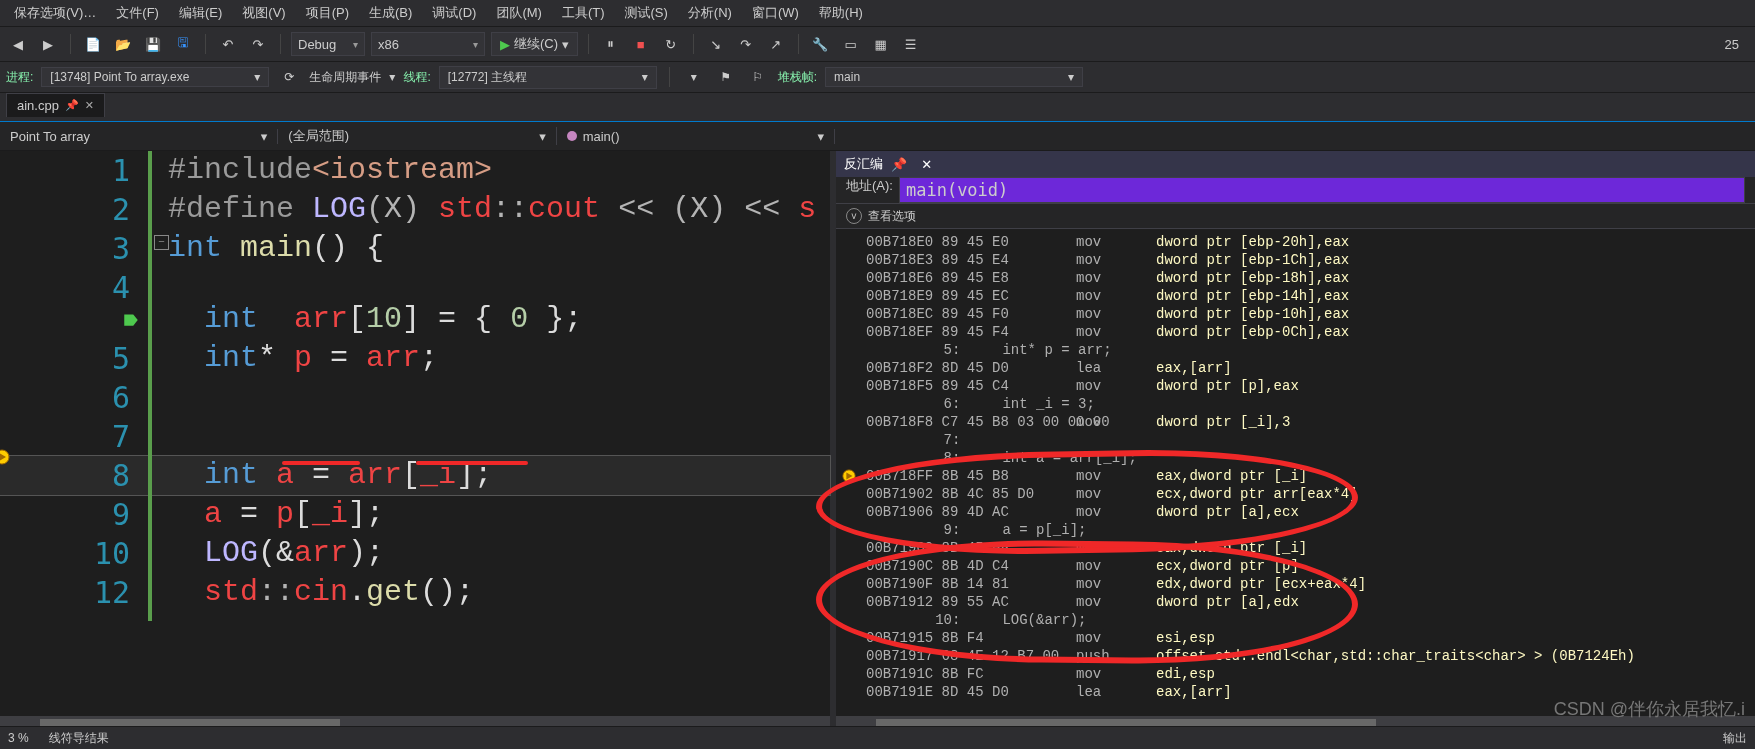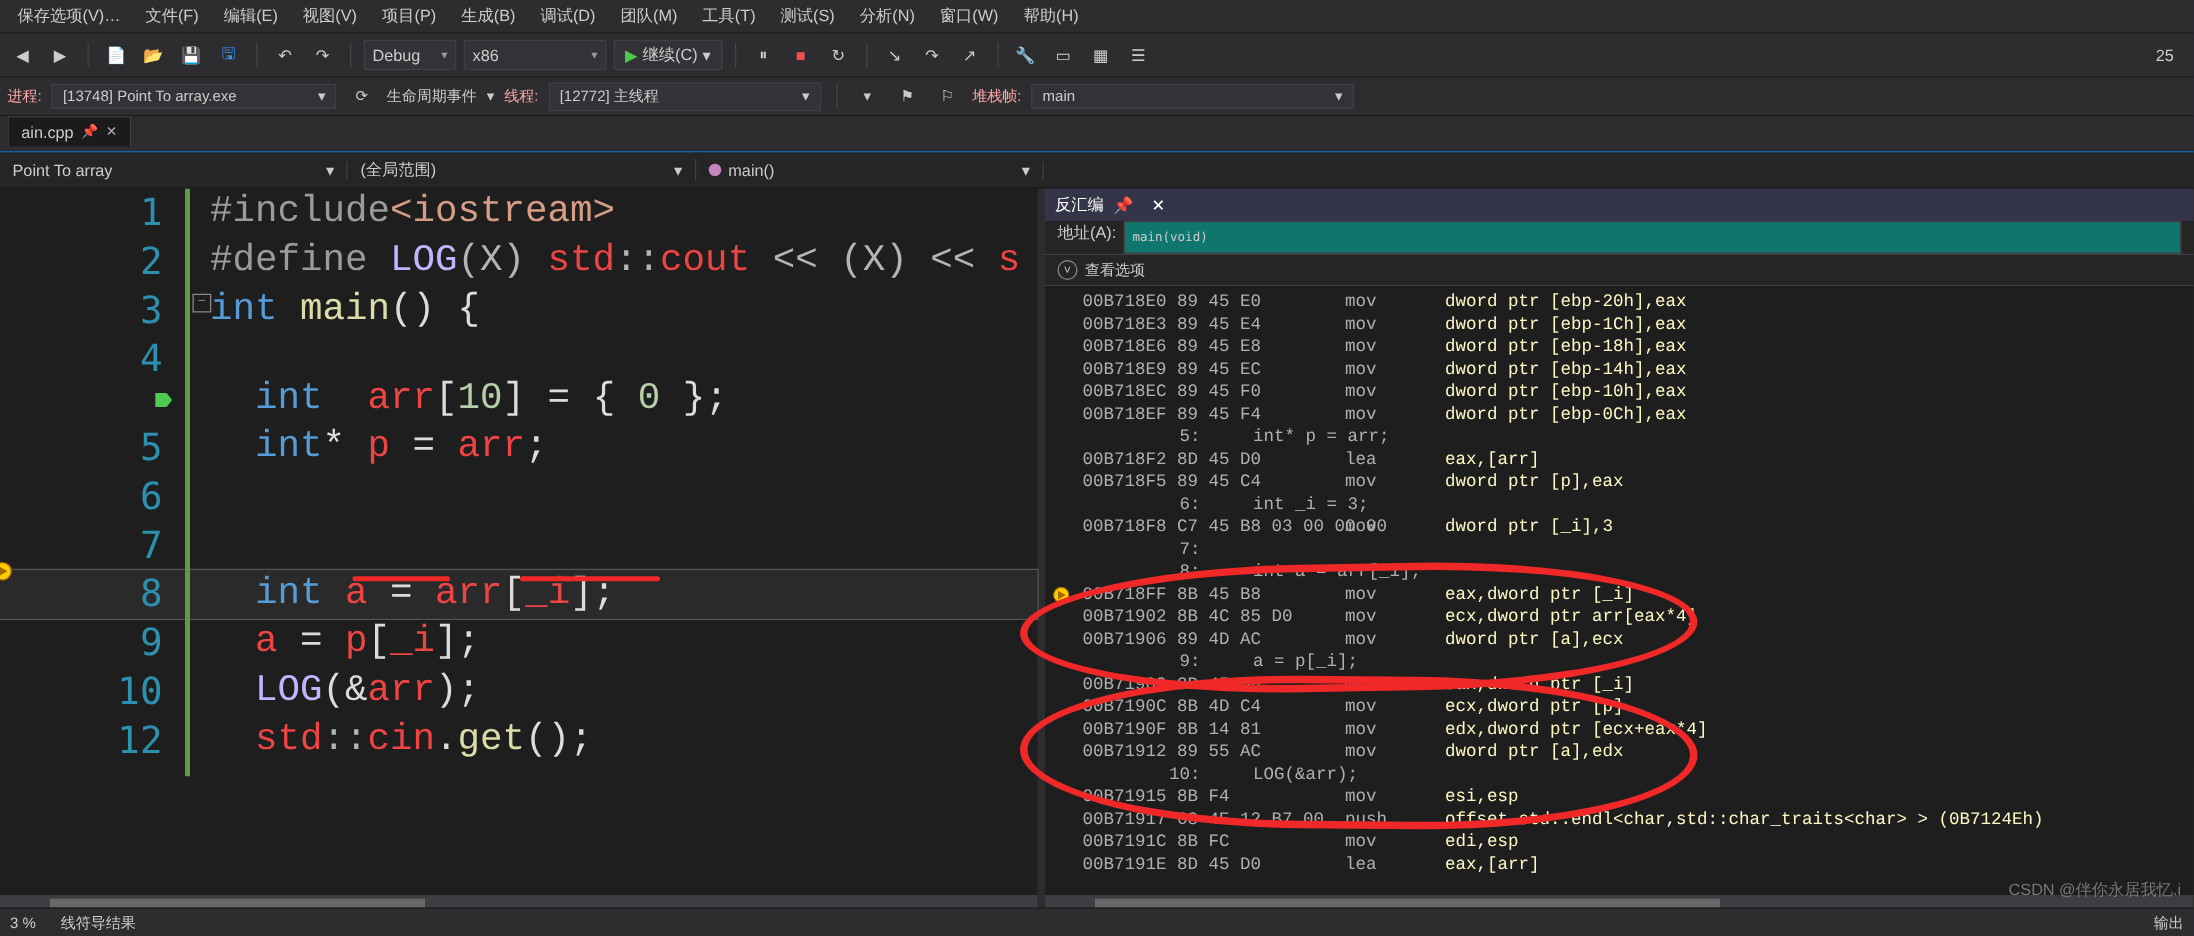--- a/index.html
+++ b/index.html
@@ -7,21 +7,21 @@
   .menubar{display:flex;align-items:center;height:26px;background:#2d2d30;border-bottom:1px solid #1b1b1c;padding-left:6px;gap:4px}
   .menubar .item{padding:3px 8px;color:#ccc;cursor:pointer}
   .toolbar{display:flex;align-items:center;height:34px;background:#2d2d30;border-bottom:1px solid #1b1b1c;padding:0 6px;gap:6px}
   .tb-btn{display:inline-flex;align-items:center;justify-content:center;width:24px;height:24px;color:#ccc;cursor:pointer;border-radius:2px}
   .tb-sep{width:1px;height:20px;background:#444;margin:0 4px}
   .combo{display:inline-flex;align-items:center;background:#333337;border:1px solid #3f3f46;height:22px;padding:0 6px;color:#ccc;cursor:pointer;min-width:60px;gap:6px}
   .combo .caret{margin-left:auto;font-size:10px;color:#999}
   .run-btn{display:inline-flex;align-items:center;gap:4px;color:#ccc;padding:2px 8px;cursor:pointer;border:1px solid #3f3f46;background:#333337}
   .run-btn .tri{color:#4ec94e}
   .toolbar2{display:flex;align-items:center;height:30px;background:#2d2d30;border-bottom:1px solid #1b1b1c;padding:0 6px;gap:8px;font-size:12px;color:#ccc}
-  .toolbar2 .label{color:#fca5a5}
+  .toolbar2 .label{color:#86efac}
   .toolbar2 .field{background:#333337;border:1px solid #3f3f46;padding:2px 8px;min-width:160px;display:inline-flex;align-items:center}
   .tabstrip{display:flex;align-items:flex-start;height:28px;background:#2d2d30;border-bottom:1px solid #007acc;padding-left:6px;gap:2px}
   .tab{display:inline-flex;align-items:center;gap:6px;background:#1b1b1c;padding:4px 10px;color:#ccc;border-top:1px solid #3f3f46;border-left:1px solid #3f3f46;border-right:1px solid #3f3f46;font-size:13px}
   .tab .x{font-size:11px;color:#aaa;cursor:pointer}
   .tab .pin{font-size:11px;color:#aaa}
   .navbar{display:flex;align-items:center;height:28px;background:#252526;border-bottom:1px solid #1b1b1c}
   .navbar .slot{flex:1;border-right:1px solid #3f3f46;padding:0 10px;display:flex;align-items:center;color:#ccc;font-size:13px}
   .navbar .slot .circ{width:10px;height:10px;border-radius:50%;background:#c586c0;margin-right:6px}
   .main{display:flex;height:calc(749px - 26px - 34px - 30px - 28px - 28px - 22px)}
   .editor{flex:0 0 830px;background:#1e1e1e;position:relative;display:flex;flex-direction:column}
@@ -39,32 +39,32 @@
   .code-row.hl{background:#2a2a2a;outline:1px solid #555}
   .fold{position:absolute;left:152px;top:0;bottom:0;width:18px}
   .fold .box{position:absolute;width:13px;height:13px;border:1px solid #888;color:#888;font-size:11px;line-height:11px;text-align:center;left:2px;cursor:pointer}
   .green-bar{position:absolute;left:148px;top:0;width:4px;background:#5a9e4c}
   .arrow-bp{position:absolute;left:0;width:16px;height:16px}
   .split{width:6px;background:#2d2d30;cursor:col-resize}
   .disasm{flex:1;background:#252526;display:flex;flex-direction:column;position:relative}
   .disasm-title{display:flex;align-items:center;height:26px;background:#35354a;color:#fff;padding:0 8px;gap:8px;font-size:13px}
   .disasm-title .x{margin-left:6px;cursor:pointer}
   .disasm-addr{display:flex;height:26px;background:#252526;padding:0 10px;gap:6px;color:#ccc;border-bottom:1px solid #3f3f46}
-  .disasm-addr input{flex:1;background:#0f766e;border:1px solid #3f3f46;color:#ccc;padding:2px 6px;font-family:Consolas,monospace;font-size:10px}
+  .disasm-addr input{flex:1;background:#6d28d9;border:1px solid #3f3f46;color:#ccc;padding:2px 6px;font-family:Consolas,monospace;font-size:17px}
   .disasm-opts{display:flex;align-items:center;height:24px;background:#252526;padding:0 10px;gap:6px;color:#ccc;border-bottom:1px solid #3f3f46;font-size:12px}
   .disasm-body{flex:1;overflow:hidden;font-family:Consolas,"Courier New",monospace;font-size:14px;line-height:18px;color:#ccc;padding:4px 0 4px 30px;white-space:pre;position:relative;background:#1e1e1e}
   .d-row{display:flex}
   .d-addr{color:#b0b0b0;width:210px}
   .d-mnem{color:#b0b0b0;width:80px}
   .d-ops{color:#fef9c3}
   .d-src{color:#b0b0b0;padding-left:44px}
   .hscroll{height:16px;background:#3e3e42;display:flex;align-items:center}
   .hscroll .thumb{height:10px;background:#686868;margin-left:40px;width:300px}
   .status{position:absolute;bottom:0;left:0;right:0;height:22px;background:#2d2d30;border-top:1px solid #1b1b1c;display:flex;align-items:center;padding:0 8px;color:#ccc;font-size:12px;gap:20px}
-  .watermark{position:absolute;right:10px;bottom:28px;color:#777;font-size:13px}
+  .watermark{position:absolute;right:10px;bottom:28px;color:#777;font-size:18px}
   
   .red-oval{position:absolute;border:6px solid #f02828;border-radius:50%/60%;pointer-events:none}
   svg{display:block}
   .underline-red{position:absolute;height:4px;background:#f02828;border-radius:2px}
 </style>
 </head>
 <body>
 
 <div class="menubar" id="menubar">
     <span class="item">保存选项(V)…</span>

